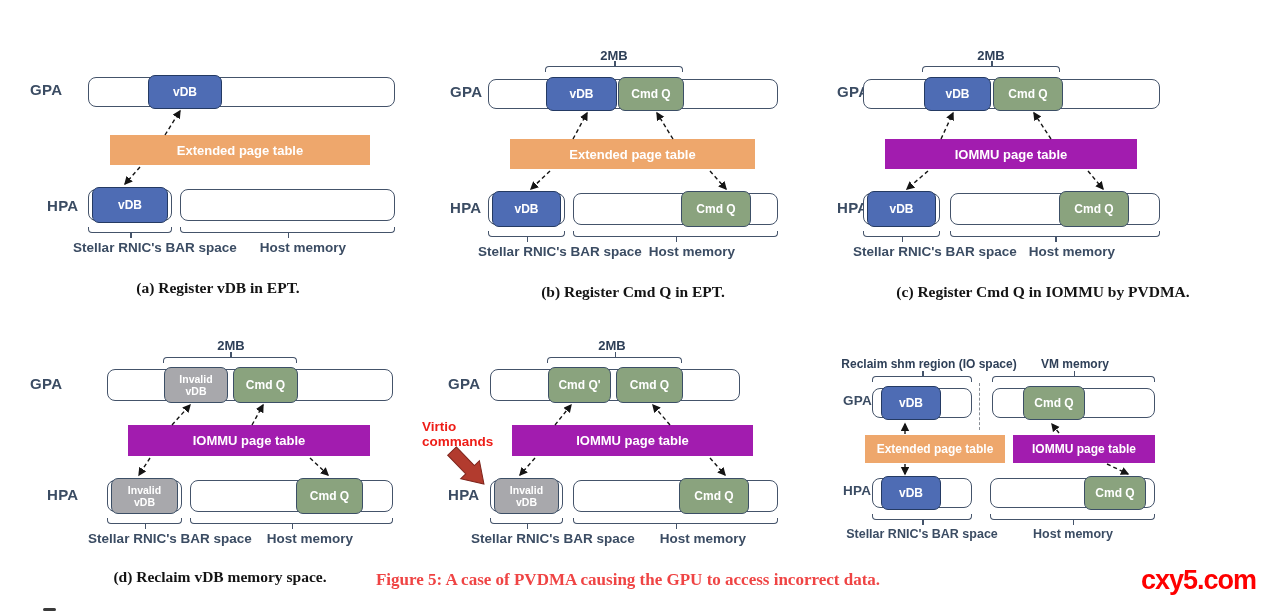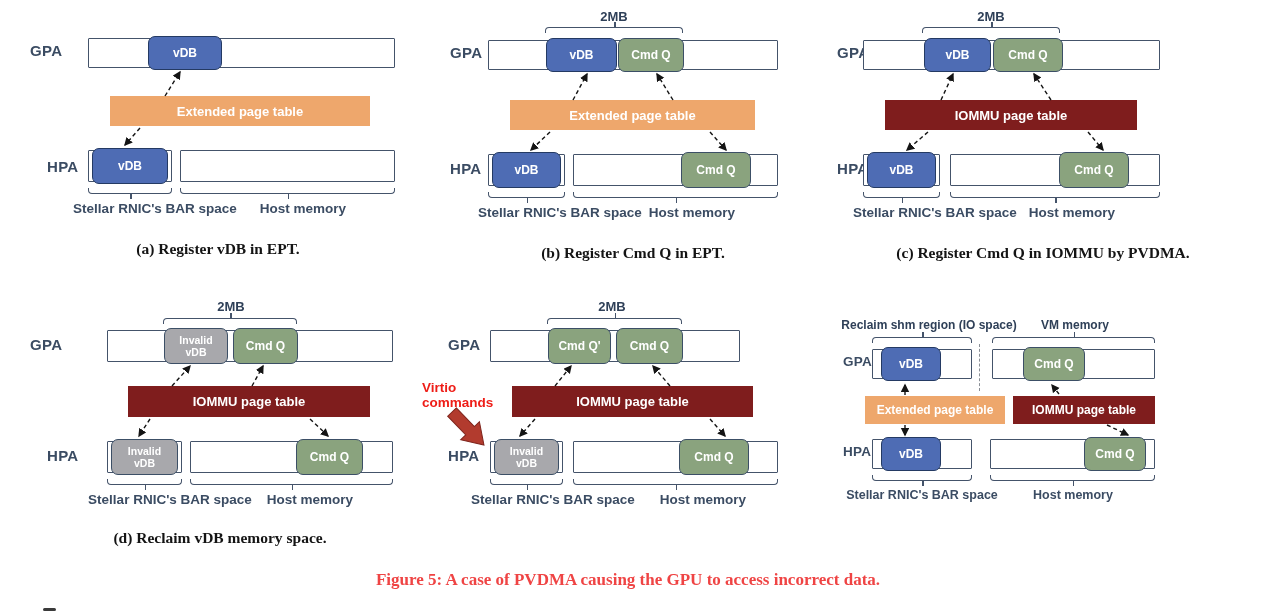--- a/index.html
+++ b/index.html
@@ -1,34 +1,34 @@
 <!DOCTYPE html>
 <html><head>
 <meta charset="utf-8">
 <style>
   html,body{margin:0;padding:0;background:#fff;}
   .stage{position:relative;width:1262px;height:612px;background:#fff;overflow:hidden;
          font-family:"Liberation Sans",sans-serif;}
-  .panel{position:absolute;}
+  .panel{position:absolute;margin-top:39px;}
   
   .axlabel{position:absolute;font-weight:bold;font-size:15px;color:#3b4c63;letter-spacing:.3px;}
   
-  .membox{position:absolute;background:#fff;border:1.5px solid #44536a;border-radius:1px;box-sizing:border-box;}
+  .membox{position:absolute;background:#fff;border:1.5px solid #44536a;border-radius:8px;box-sizing:border-box;}
   
   .chip{position:absolute;top:-3px;height:calc(100% + 6px);border-radius:7px;box-sizing:border-box;
         display:flex;align-items:center;justify-content:center;color:#fff;font-weight:bold;font-size:12px;}
   .chip.blue{background:#4e6cb4;border:1.4px solid #243a63;}
   .chip.green{background:#8aa37e;border:1.4px solid #3c4f66;}
   .chip.gray{background:#a8a8ac;border:1.4px solid #3c4f66;}
   .chip.two-line{flex-direction:column;font-size:10.5px;line-height:1.15;}
   
   .pagetable{position:absolute;display:flex;align-items:center;justify-content:center;
              color:#fff;font-weight:bold;font-size:13px;box-sizing:border-box;}
   .pt-orange{background:#eea76c;}
-  .pt-tan{background:#7f1d1d;}
+  .pt-tan{background:#a21caf;}
   
   .brace-top{position:absolute;height:6px;border:1.5px solid #44536a;border-bottom:none;
              border-radius:4px 4px 0 0;box-sizing:border-box;}
   .brace-top .tick{position:absolute;left:50%;top:-6px;width:1.5px;height:6px;background:#44536a;}
   .brace-bottom{position:absolute;height:6px;border:1.5px solid #44536a;border-top:none;
              border-radius:0 0 4px 4px;box-sizing:border-box;}
   .brace-bottom .tick{position:absolute;left:50%;bottom:-6px;width:1.5px;height:6px;background:#44536a;}
   
   .memlabel{position:absolute;transform:translateX(-50%);white-space:nowrap;
             font-weight:bold;font-size:13.5px;color:#3b4c63;}
@@ -332,15 +332,16 @@
           </marker>
         </defs>
       <path class="dash" d="M60,99 L60,89" marker-end="url(#mF)"></path>
       <path class="dash" d="M60,129 L60,139" marker-end="url(#mF)"></path>
       <path class="dash" d="M214,98 L207,89" marker-end="url(#mF)"></path>
       <path class="dash" d="M262,129 L283,139" marker-end="url(#mF)"></path>
     </svg>
   </div>
 
   <div class="figcaption" style="left:628px;top:570px">Figure 5: A case of PVDMA causing the GPU to access incorrect data.</div>
+  <div class="watermark" style="right:6px;top:565px">cxy5.com</div>
   <div class="artifact" style="left:43px;top:608px;width:13px;height:3px"></div>
 
 </div>
 
 </body></html>

